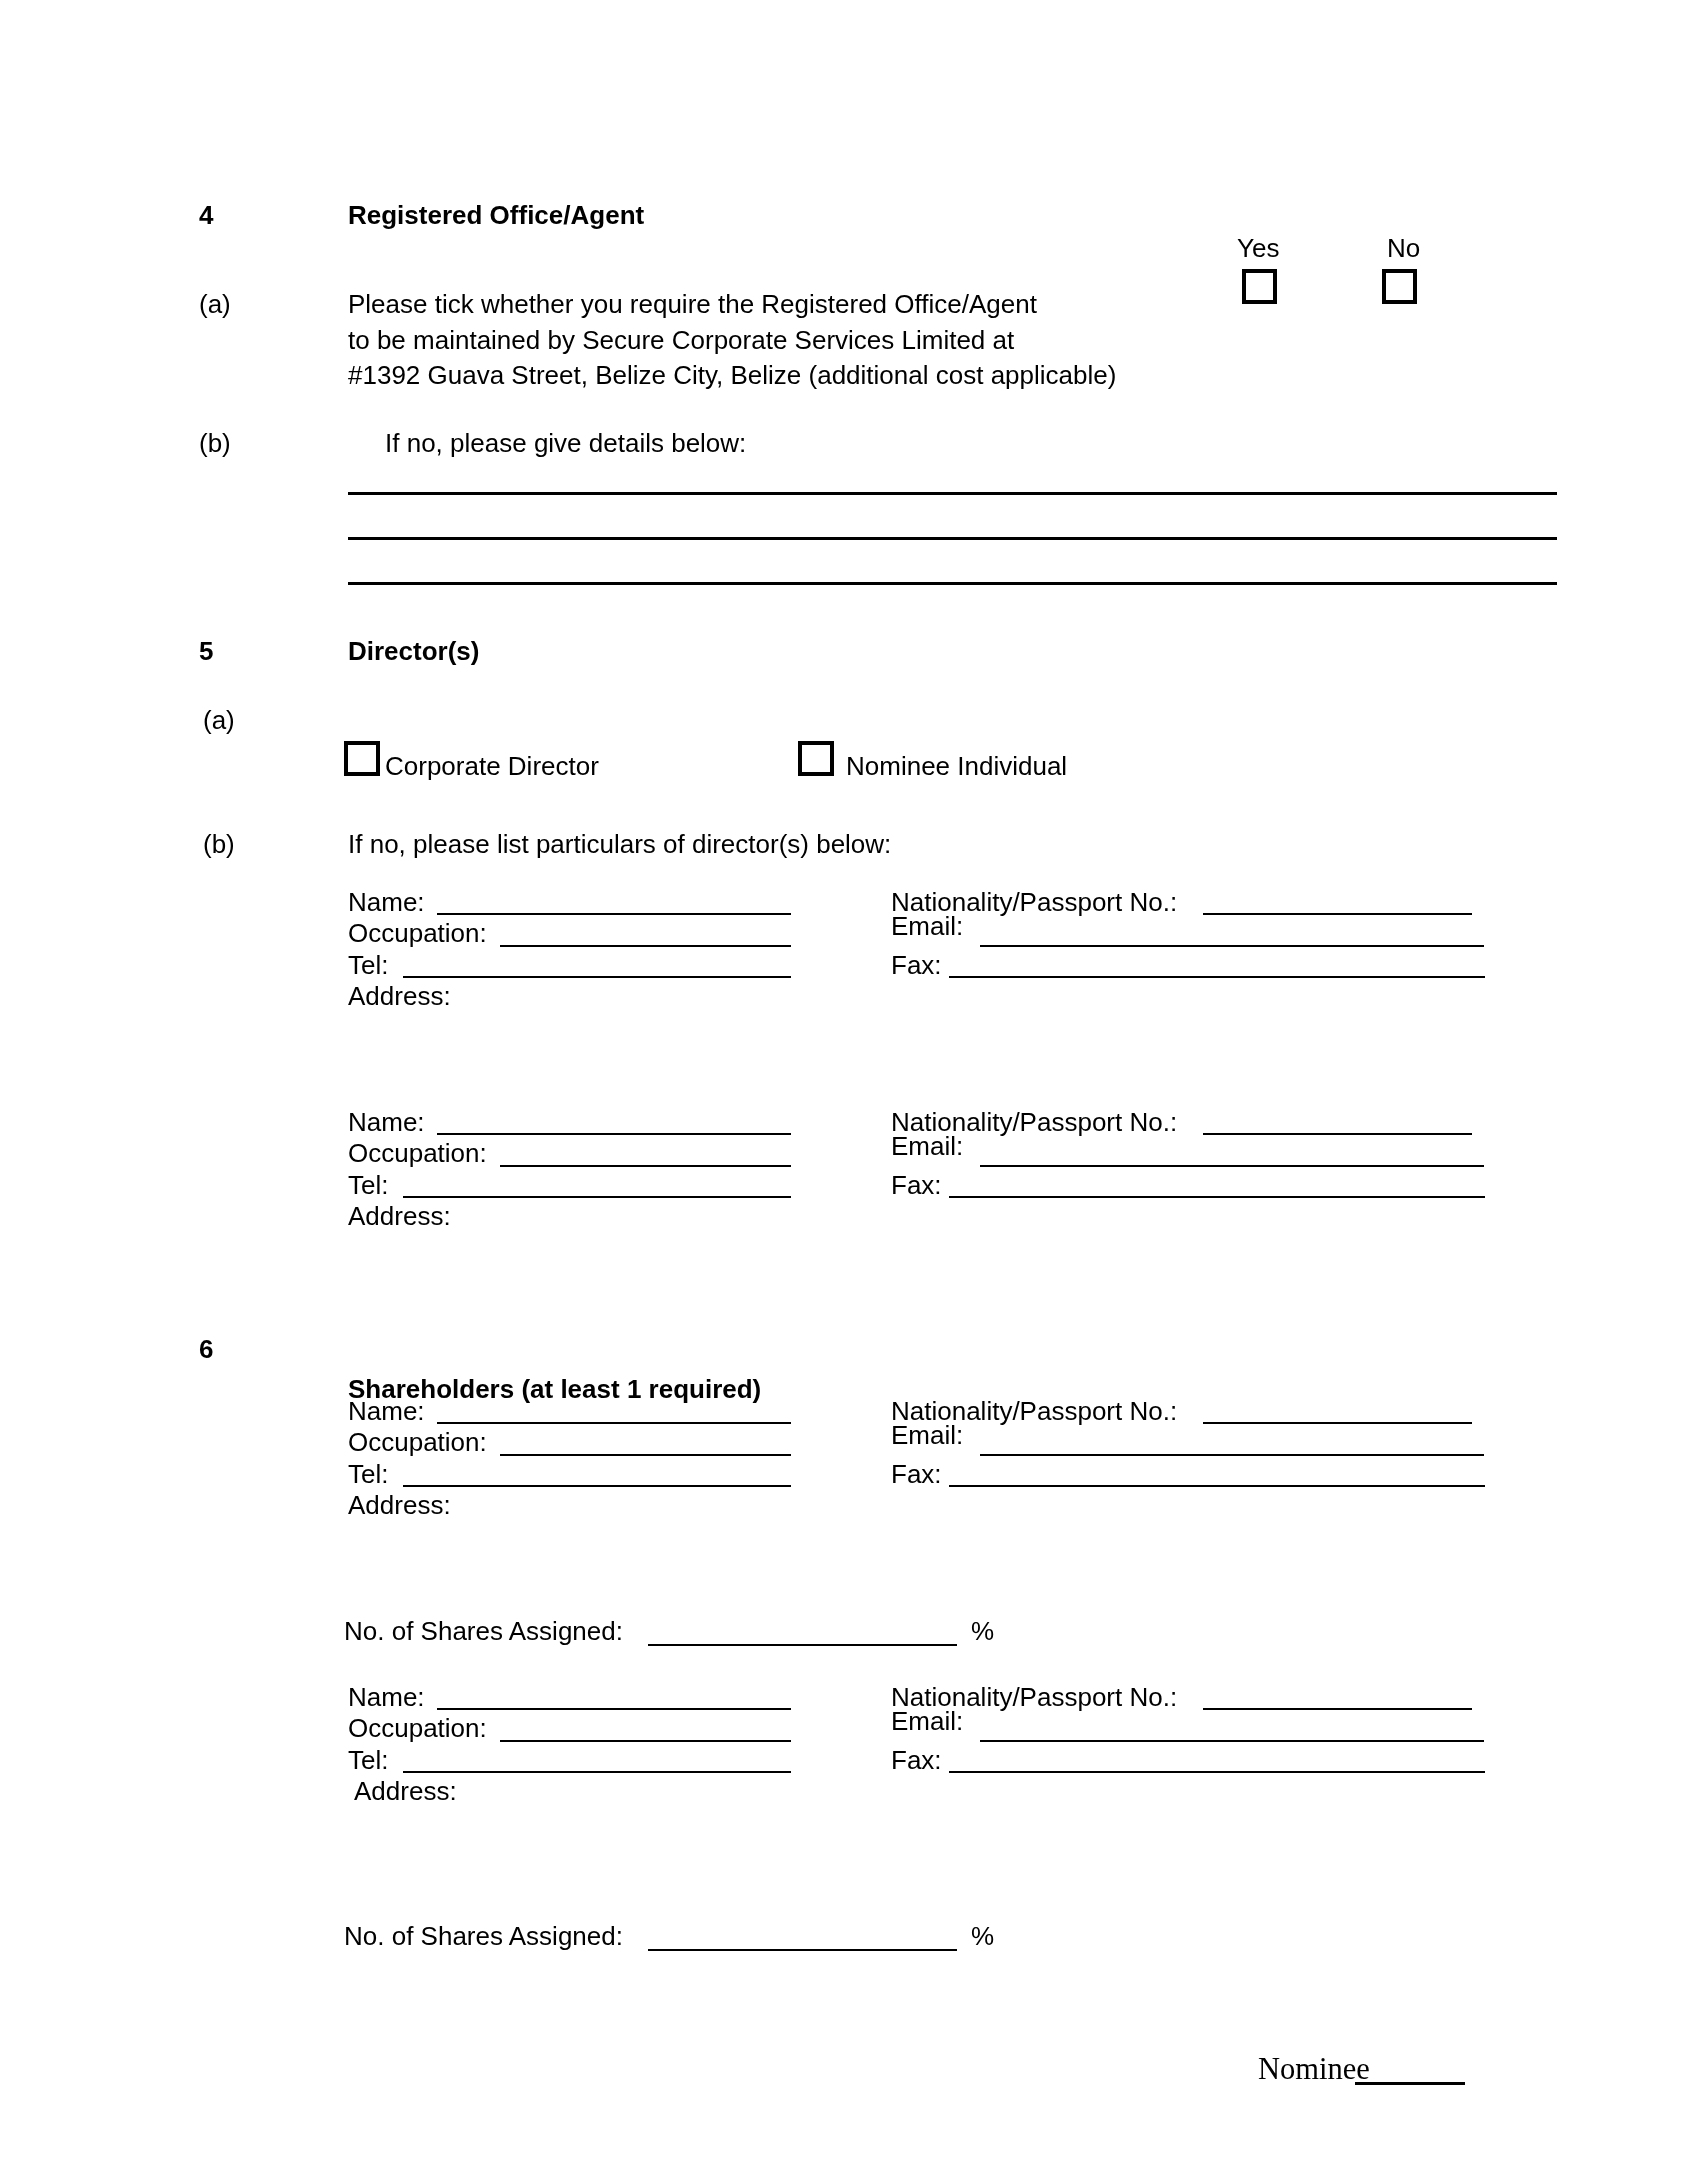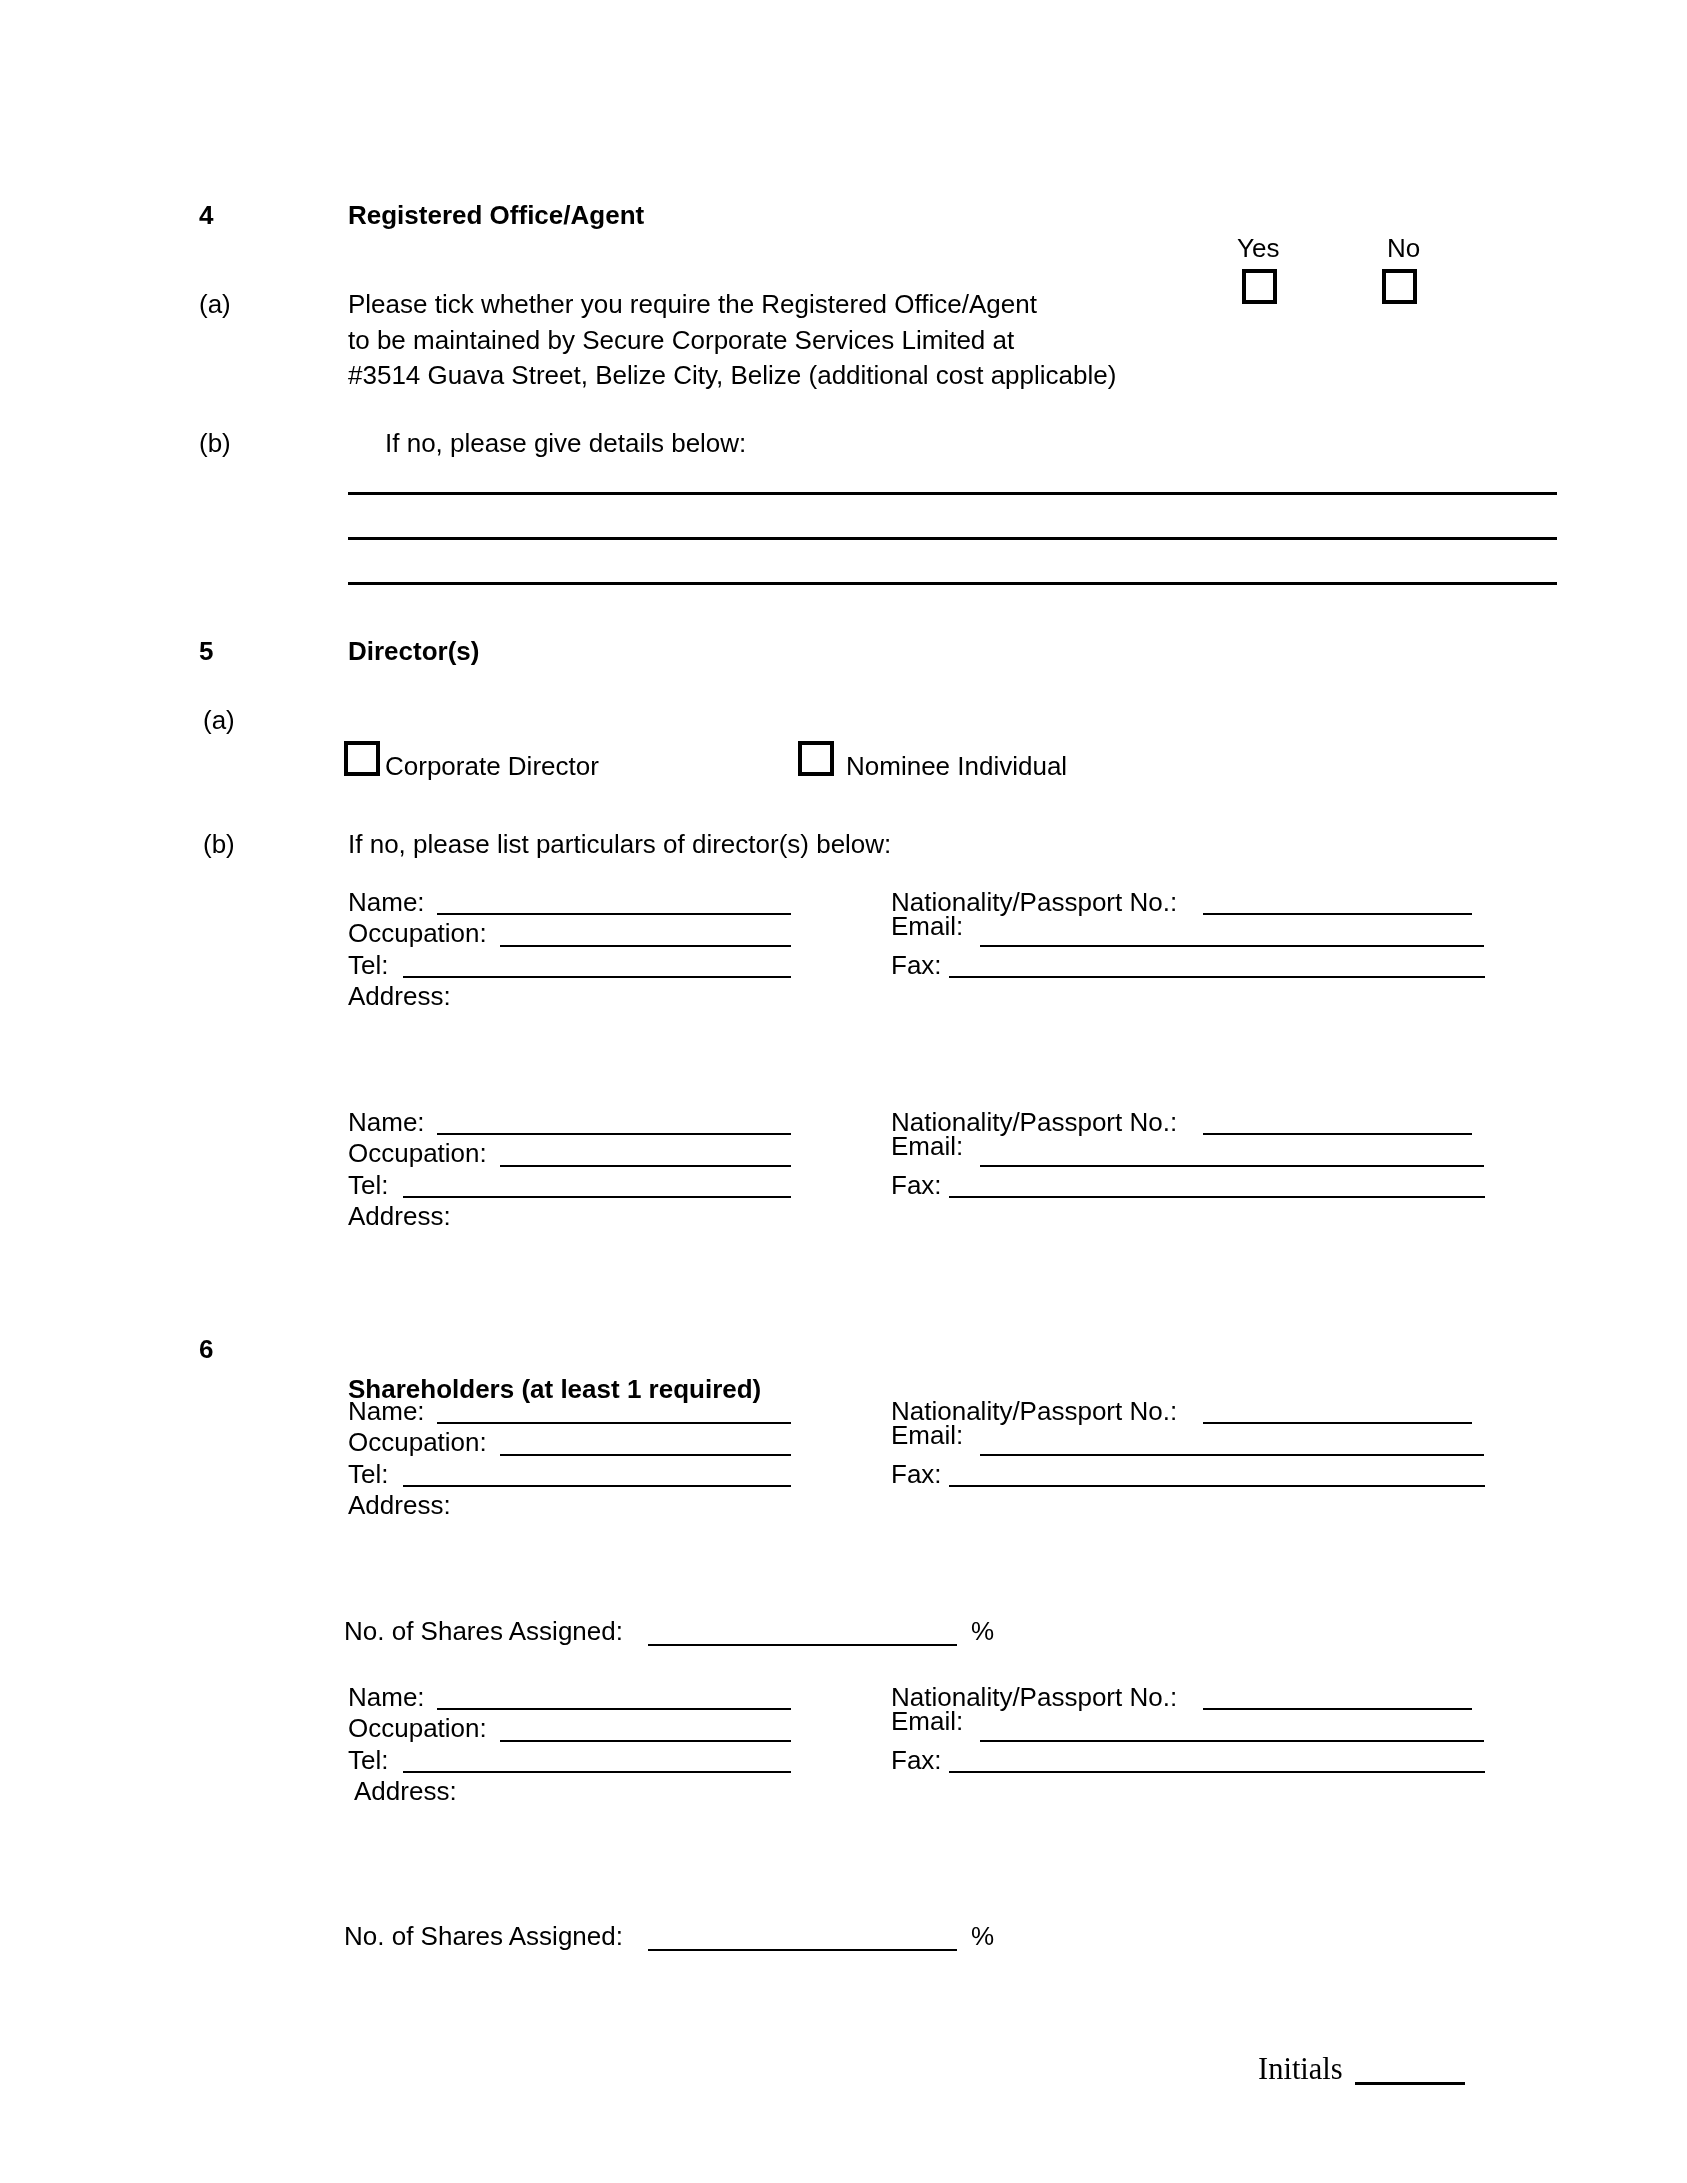--- a/index.html
+++ b/index.html
@@ -44,21 +44,21 @@
   <div class="t b" style="left:348px; top:199px;">Registered Office/Agent</div>
 
   <div class="t" style="left:1237px; top:232px;">Yes</div>
   <div class="t" style="left:1387px; top:232px;">No</div>
   <div class="box" style="left:1242px; top:269px; width:35px; height:35px;" role="checkbox" aria-checked="false"></div>
   <div class="box" style="left:1382px; top:269px; width:35px; height:35px;" role="checkbox" aria-checked="false"></div>
 
   <div class="t" style="left:199px; top:288px;">(a)</div>
   <div class="t" style="left:348px; top:288px;">Please tick whether you require the Registered Office/Agent</div>
   <div class="t" style="left:348px; top:324px;">to be maintained by Secure Corporate Services Limited at</div>
-  <div class="t" style="left:348px; top:359px;">#3514 Guava Street, Belize City, Belize (additional cost applicable)</div>
+  <div class="t" style="left:348px; top:359px;">#1392 Guava Street, Belize City, Belize (additional cost applicable)</div>
 
   <div class="t" style="left:199px; top:427px;">(b)</div>
   <div class="t" style="left:348px; top:427px;margin-left:37px;">If no, please give details below:</div>
 
   <div class="u4" style="left:348px; top:492px; width:1209px;"></div>
   <div class="u4" style="left:348px; top:537px; width:1209px;"></div>
   <div class="u4" style="left:348px; top:582px; width:1209px;"></div>
 
   <div class="t b" style="left:199px; top:635px;">5</div>
   <div class="t b" style="left:348px; top:635px;">Director(s)</div>
@@ -141,17 +141,17 @@
     <span class="lbl lbl-email">Email:</span>
     <span class="u ln-email"></span>
     <span class="lbl lbl-fax">Fax:</span>
     <span class="u ln-fax"></span>
   </div>
 
   <div class="t" style="left:344px; top:1920px;">No. of Shares Assigned:</div>
   <div class="u" style="left:648px; top:1949px; width:309px;"></div>
   <div class="t" style="left:971px; top:1920px;">%</div>
 
-  <div class="t serif" style="left:1258px; top:2050px;">Initials</div>
+  <div class="t serif" style="left:1258px; top:2050px;">Nominee</div>
   <div class="u4" style="left:1355px; top:2082px; width:110px;"></div>
 
 </div>
 
 
 </body></html>

